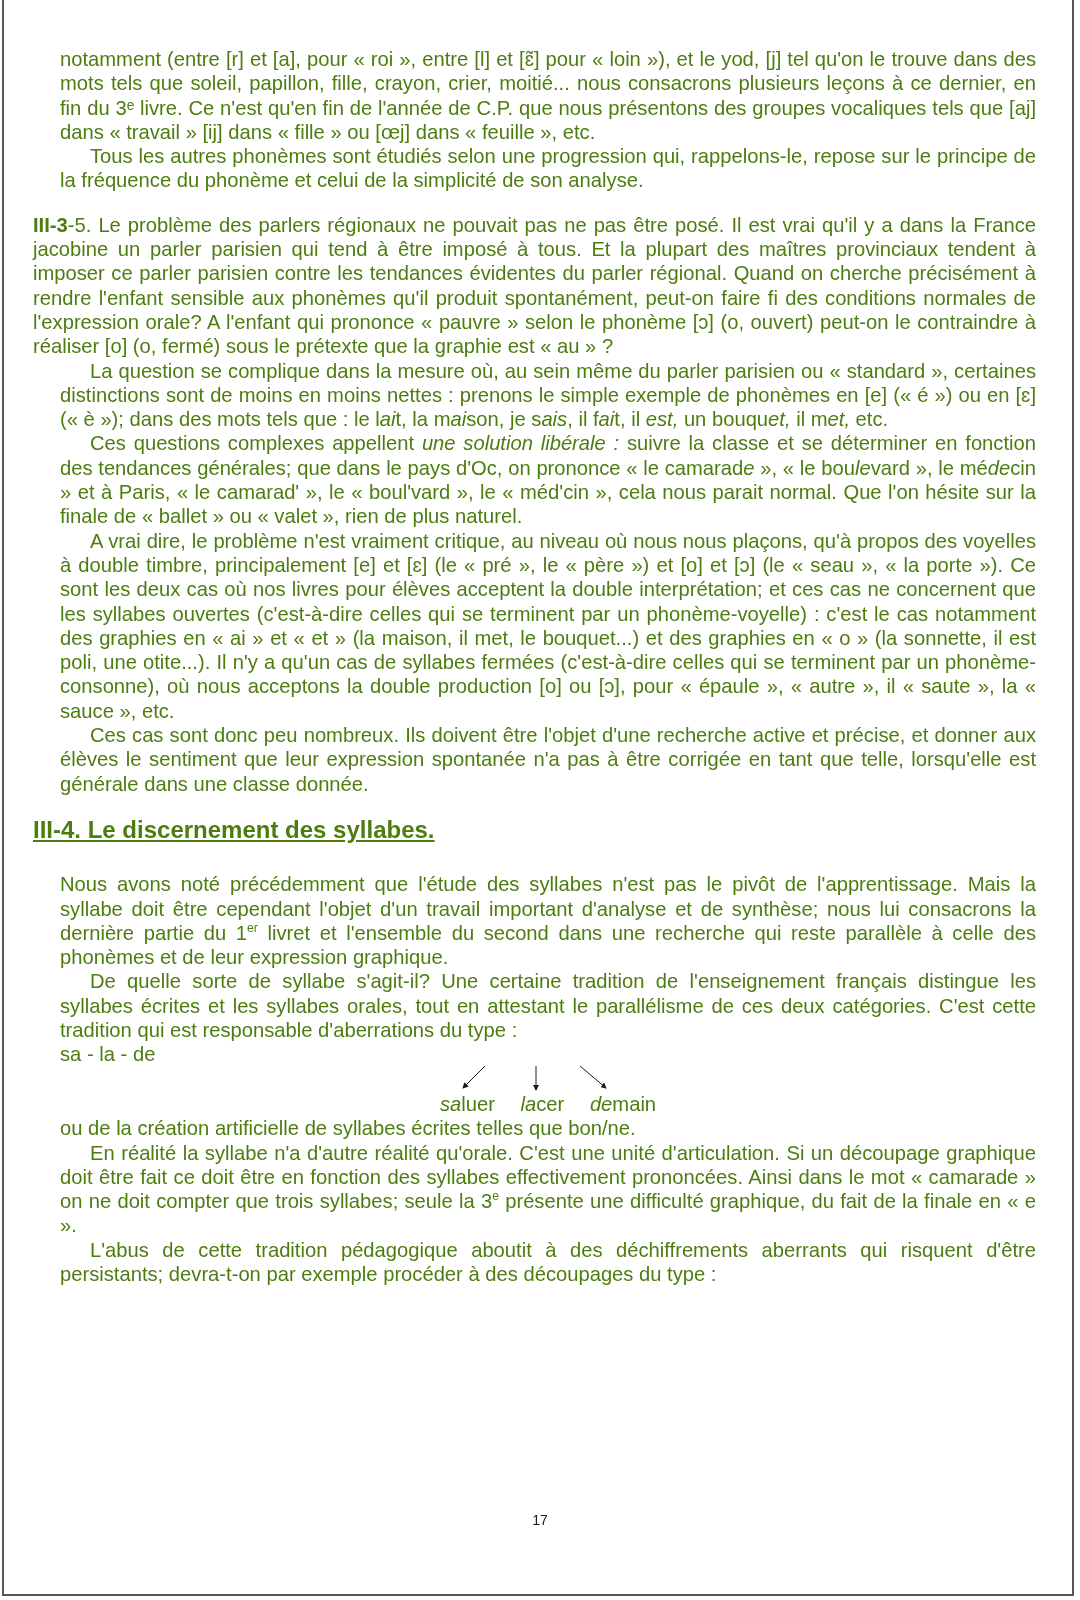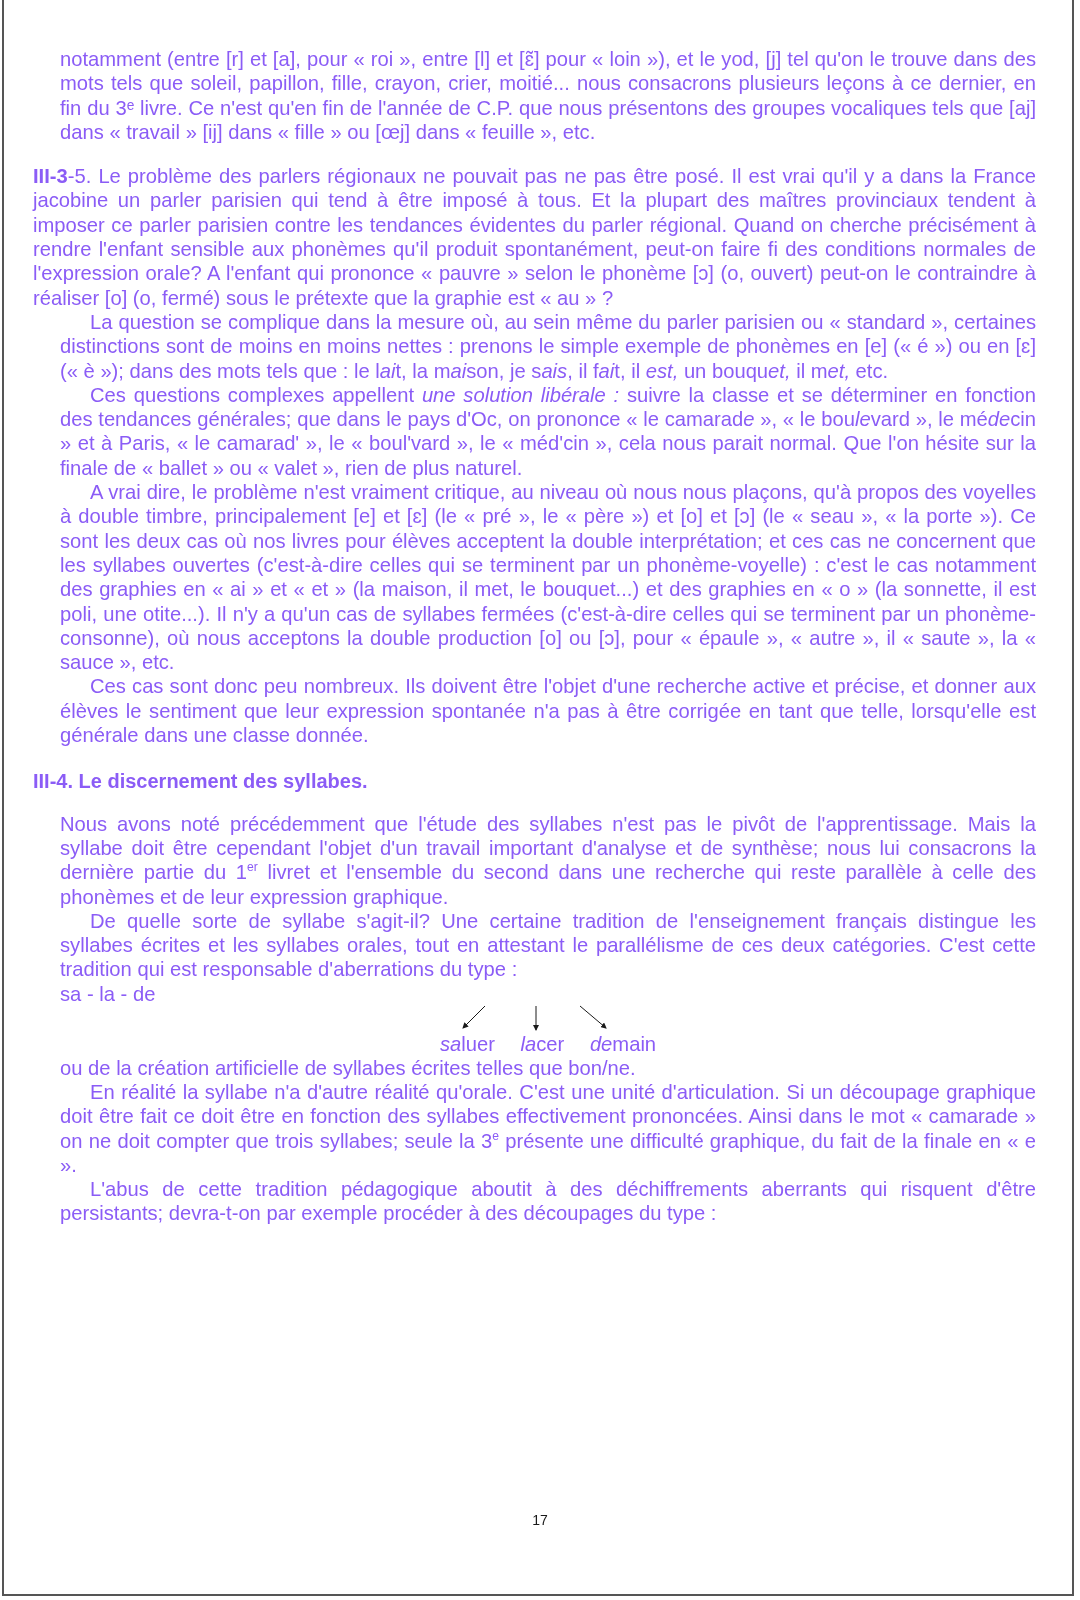--- a/index.html
+++ b/index.html
@@ -5,32 +5,32 @@
   html, body { margin: 0; padding: 0; background: #ffffff; }
   body { width: 1080px; height: 1600px; position: relative; overflow: hidden; }
   .page-frame {
     position: absolute; left: 2px; top: 0; width: 1072px; height: 1596px;
     border-left: 2px solid #555; border-right: 2px solid #555; border-bottom: 2px solid #555;
     box-sizing: border-box;
   }
   .content {
     position: absolute; left: 60px; top: 47px; width: 976px;
     font-family: "Liberation Sans", sans-serif;
-    font-size: 20.2px; line-height: 24.3px; color: #8b5cf6;
+    font-size: 20.2px; line-height: 24.3px; color: #4d7c0f;
   }
   p { margin: 0; text-align: justify; text-align-last: left; }
   .indent { text-indent: 30px; }
   .gap-sm { height: 20px; }
   .gap-md { height: 22px; }
   .section-head {
     position: relative; margin-left: -27px; font-weight: normal;
   }
   .section-head b { font-weight: bold; }
   .heading {
-    margin-left: -27px; font-weight: bold; font-size: 20px; margin-bottom: 18px;
+    margin-left: -27px; font-weight: bold; font-size: 24px; margin-bottom: 30px; text-decoration: underline;
   }
   .center { text-align: center; text-align-last: center; }
   .diagram { position: relative; width: 976px; height: 74px; }
   .diagram .syll { position: absolute; left: 0; right: 0; top: 0; text-align: left; }
   .diagram svg { position: absolute; left: 0; top: 22px; }
   .diagram .words { position: absolute; left: 0; right: 0; top: 50px; text-align: center; }
   .diagram .words span { display: inline-block; margin: 0 10px; text-align: center; }
   .page-number {
     position: absolute; left: 0; width: 1080px; top: 1512px; text-align: center;
     font-family: "Liberation Sans", sans-serif; font-size: 14px; color: #1a1a1a;
@@ -39,20 +39,21 @@
   sup { font-size: 0.6em; line-height: 0; }
 </style>
 </head>
 <body>
 
 <div class="page-frame"></div>
 
 <div class="content">
 
   <p>notamment (entre [r] et [a], pour « roi », entre [l] et [ɛ̃] pour « loin »), et le yod, [j] tel qu'on le trouve dans des mots tels que soleil, papillon, fille, crayon, crier, moitié... nous consacrons plusieurs leçons à ce dernier, en fin du 3ᵉ livre. Ce n'est qu'en fin de l'année de C.P. que nous présentons des groupes vocaliques tels que [aj] dans « travail » [ij] dans « fille » ou [œj] dans « feuille », etc.</p>
+  <p class="indent">Tous les autres phonèmes sont étudiés selon une progression qui, rappelons-le, repose sur le principe de la fréquence du phonème et celui de la simplicité de son analyse.</p>
 
   <div class="gap-sm"></div>
 
   <p class="section-head"><b>III-3</b><span>-5.</span> <span>Le problème des parlers régionaux ne pouvait pas ne pas être posé. Il est vrai qu'il y a dans la France jacobine un parler parisien qui tend à être imposé à tous. Et la plupart des maîtres provinciaux tendent à imposer ce parler parisien contre les tendances évidentes du parler régional. Quand on cherche précisément à rendre l'enfant sensible aux phonèmes qu'il produit spontanément, peut-on faire fi des conditions normales de l'expression orale? A l'enfant qui prononce « pauvre » selon le phonème [ɔ] (o, ouvert) peut-on le contraindre à réaliser [o] (o, fermé) sous le prétexte que la graphie est « au » ?</span></p>
 
   <p class="indent"><span>La question se complique dans la mesure où, au sein même du parler parisien ou « standard », certaines distinctions sont de moins en moins nettes : prenons le simple exemple de phonèmes en [e] (« é ») ou en [ɛ] (« è »); dans des mots tels que : le l</span><i>ai</i><span>t, la m</span><i>ai</i><span>son, je s</span><i>ais</i><span>, il f</span><i>ai</i><span>t, il </span><i>est,</i><span> un bouqu</span><i>et,</i><span> il m</span><i>et,</i><span> etc.</span></p>
 
   <p class="indent"><span>Ces questions complexes appellent </span><i>une solution libérale :</i><span> suivre la classe et se déterminer en fonction des tendances générales; que dans le pays d'Oc, on prononce « le camarad</span><i>e</i><span> », « le bou</span><i>le</i><span>vard », le mé</span><i>de</i><span>cin » et à Paris, « le camarad' », le « boul'vard », le « méd'cin », cela nous parait normal. Que l'on hésite sur la finale de « ballet » ou « valet », rien de plus naturel.</span></p>
 
   <p class="indent">A vrai dire, le problème n'est vraiment critique, au niveau où nous nous plaçons, qu'à propos des voyelles à double timbre, principalement [e] et [ɛ] (le « pré », le « père ») et [o] et [ɔ] (le « seau », « la porte »). Ce sont les deux cas où nos livres pour élèves acceptent la double interprétation; et ces cas ne concernent que les syllabes ouvertes (c'est-à-dire celles qui se terminent par un phonème-voyelle) : c'est le cas notamment des graphies en « ai » et « et » (la maison, il met, le bouquet...) et des graphies en « o » (la sonnette, il est poli, une otite...). Il n'y a qu'un cas de syllabes fermées (c'est-à-dire celles qui se terminent par un phonème-consonne), où nous acceptons la double production [o] ou [ɔ], pour « épaule », « autre », il « saute », la « sauce », etc.</p>

